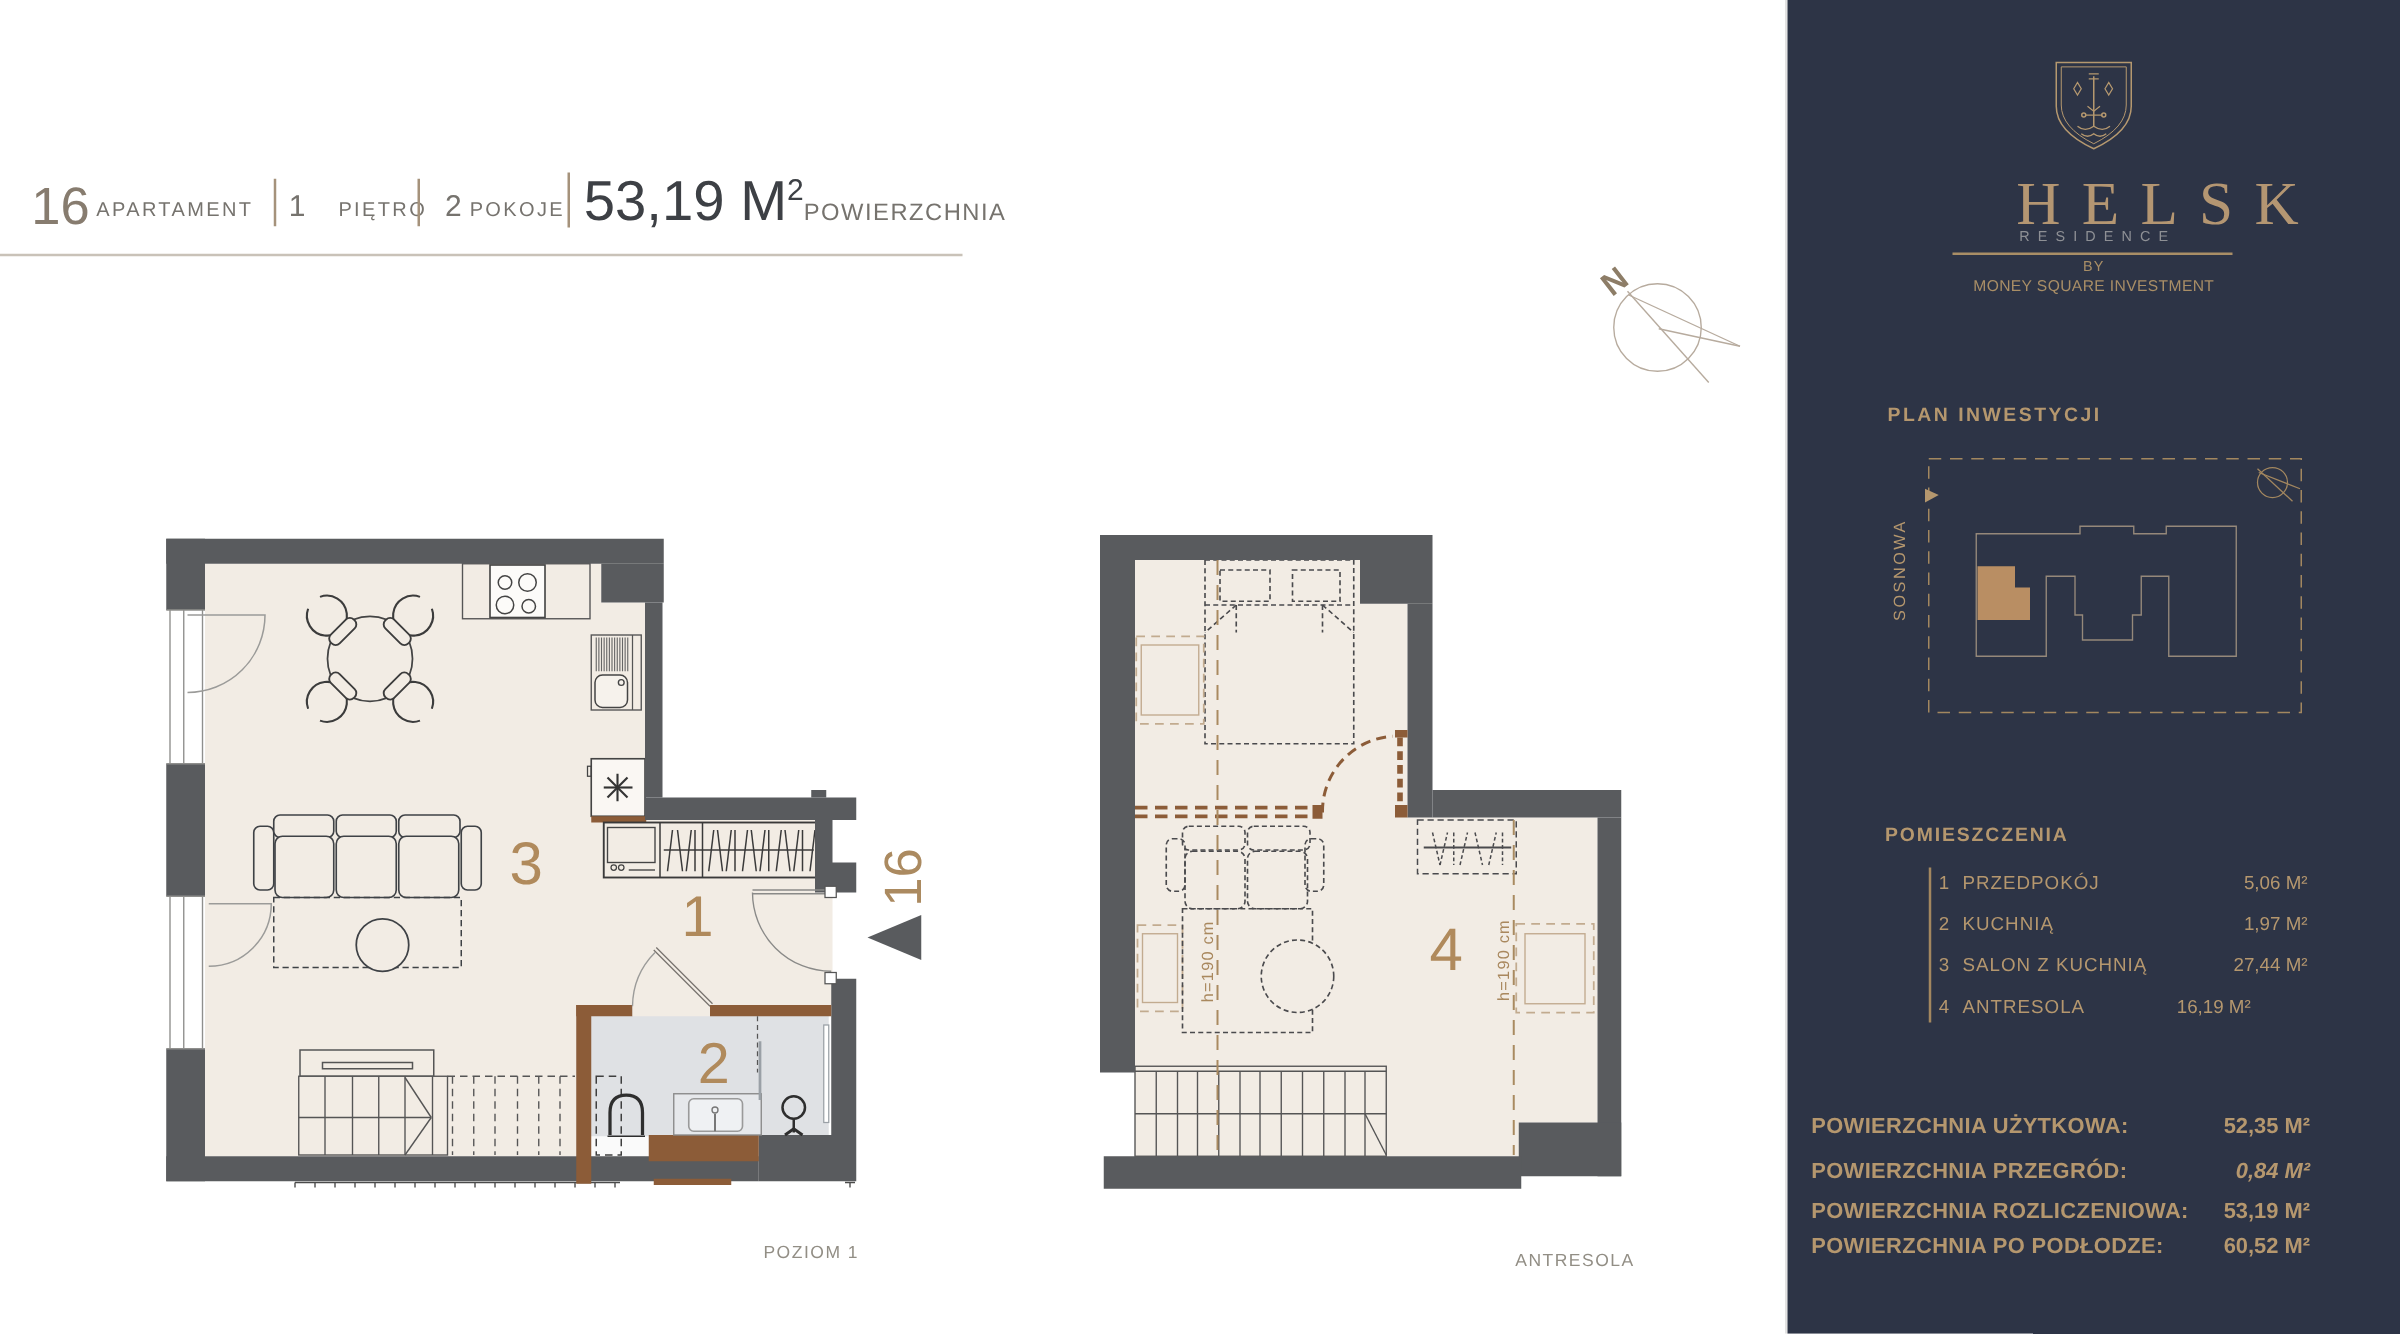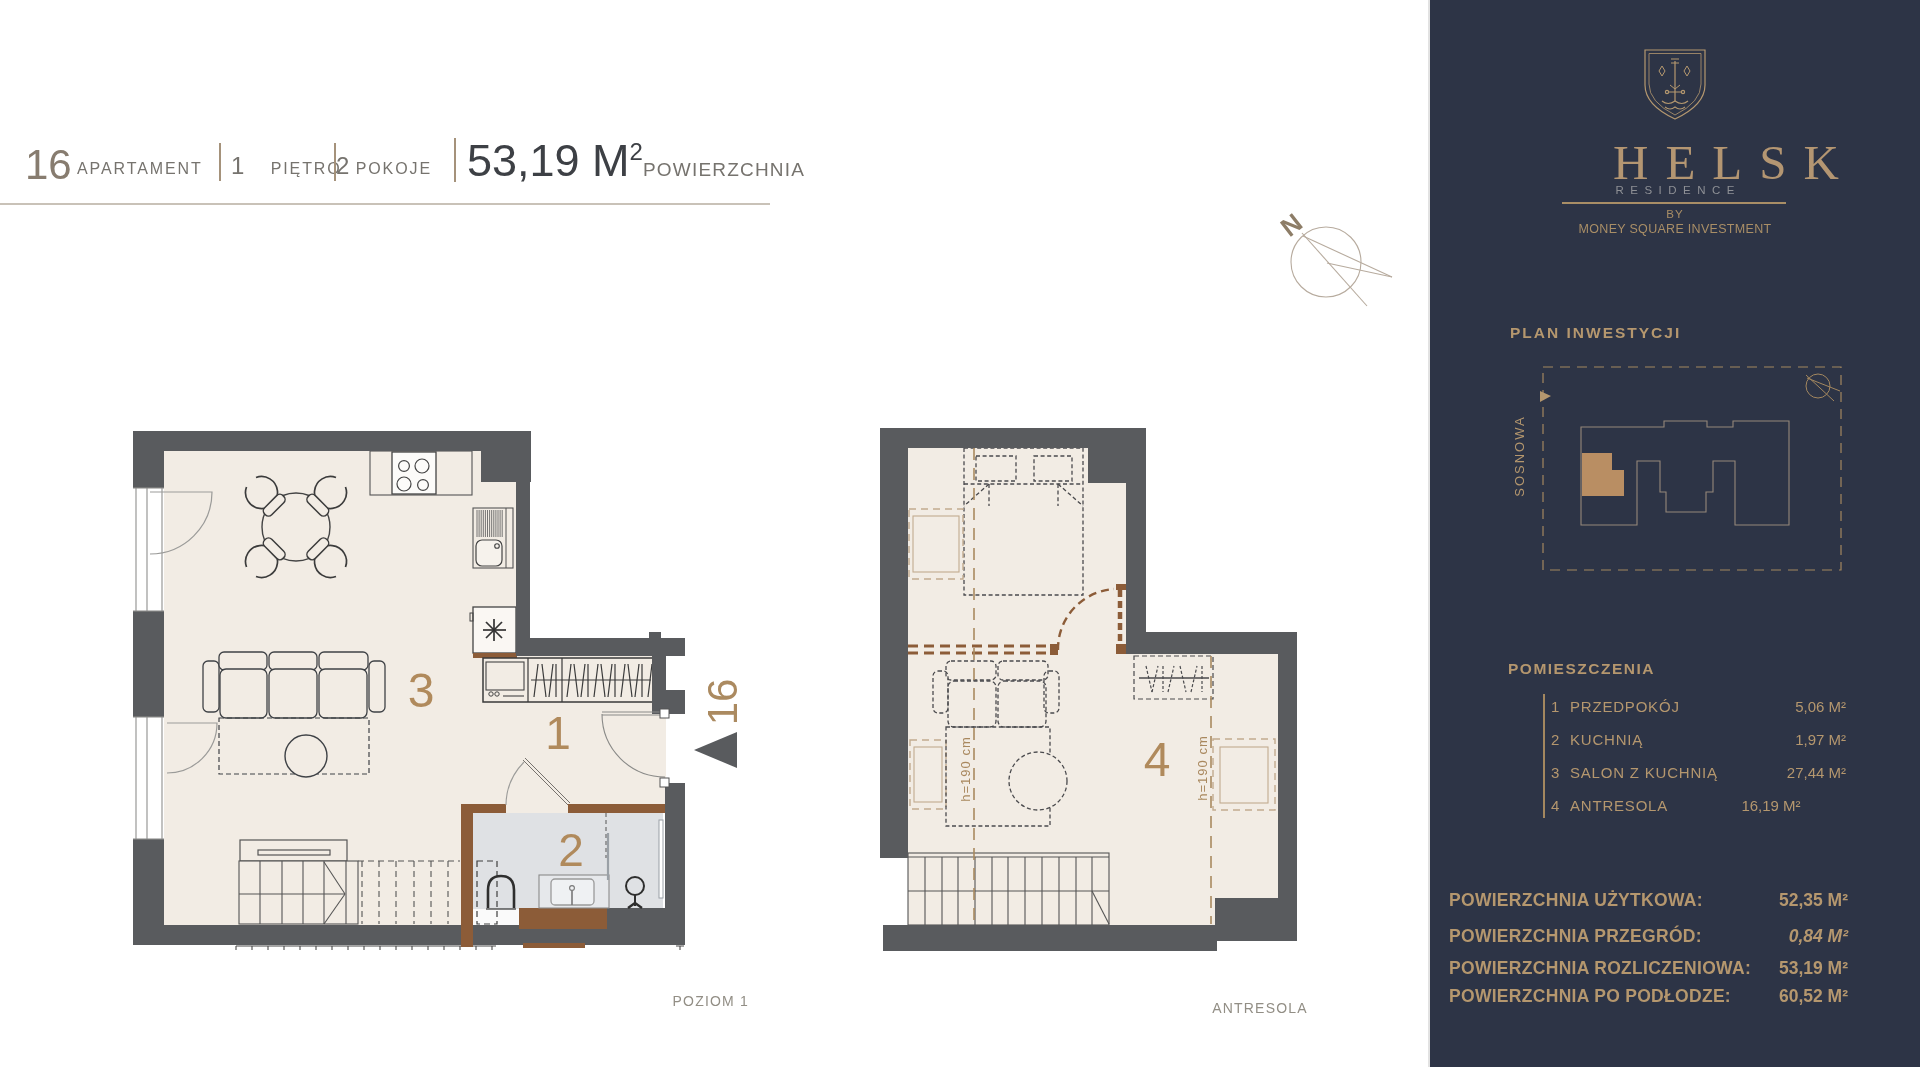--- a/index.html
+++ b/index.html
@@ -13,21 +13,21 @@
 <div class="abs" style="left:25px;top:141px;font-size:42px;color:#877c6f;">16</div>
 
 <div class="abs" style="left:77px;top:160px;font-size:16px;color:#76736e;letter-spacing:1.9px;">APARTAMENT</div>
 
 <div class="abs" style="left:219px;top:143px;width:2px;height:38px;background:#a5927b;"></div>
 
 <div class="abs" style="left:231px;top:152px;font-size:24px;color:#76736e;">1<span style="font-size:16px;letter-spacing:1.9px;margin-left:20px;"> PIĘTRO</span></div>
 
 <div class="abs" style="left:334px;top:143px;width:2px;height:38px;background:#a5927b;"></div>
 
-<div class="abs" style="left:336px;top:152px;font-size:24px;color:#76736e;">2<span style="font-size:16px;letter-spacing:1.9px;"> POKOJE</span></div>
+<div class="abs" style="left:356px;top:152px;font-size:24px;color:#76736e;">2<span style="font-size:16px;letter-spacing:1.9px;"> POKOJE</span></div>
 
 <div class="abs" style="left:454px;top:138px;width:2px;height:44px;background:#a5927b;"></div>
 
 <div class="abs" style="left:467px;top:135px;font-size:45px;color:#3d4045;">53,19 M<span style="font-size:24px;vertical-align:16px;">2</span><span style="font-size:19px;color:#76736e;letter-spacing:1.2px;">POWIERZCHNIA</span></div>
 
 <div class="abs" style="left:0;top:203px;width:770px;height:2px;background:#c9c2b8;"></div>
 
 <svg class="abs" style="left:0;top:0;" width="1920" height="1067" viewBox="0 0 1920 1067">
 
 <path d="M164,451 H481 V482 H516 V656 H652 V804 H461 V925 H164 Z" fill="#f2ece4"></path>
@@ -356,21 +356,21 @@
 <g fill="none" stroke="#b7ab9e" stroke-width="1.1">
       <circle cx="1326" cy="262" r="35"></circle>
       <line x1="1302" y1="233" x2="1367" y2="306"></line>
       <line x1="1303" y1="236" x2="1392" y2="277"></line>
       <line x1="1327" y1="263" x2="1392" y2="277"></line>
     </g>
 
 <text x="1297" y="232" font-size="26" fill="#8d7d67" font-weight="600" text-anchor="middle" transform="rotate(-38 1297 232)">N</text>
 </svg>
 
-<div class="abs" style="left:549px;top:993px;width:200px;text-align:right;font-size:14px;color:#928e85;letter-spacing:1.2px;">POZIOM 1</div>
+<div class="abs" style="left:549px;top:993px;width:200px;text-align:center;font-size:14px;color:#928e85;letter-spacing:1.2px;">POZIOM 1</div>
 
 <div class="abs" style="left:1160px;top:1000px;width:200px;text-align:center;font-size:14px;color:#928e85;letter-spacing:1.2px;">ANTRESOLA</div>
 
 <div class="abs" style="left:1428px;top:0;width:2px;height:1067px;background:#e2e2e2;"></div>
 
 <div class="abs" style="left:1430px;top:0;width:490px;height:1067px;background:#2d3446;"></div>
 
 <svg class="abs" style="left:1640px;top:45px;" width="70" height="80" viewBox="0 0 70 80">
     <g fill="none" stroke="#b5986f" stroke-width="1.2">
       <path d="M5,5 H65 V40 Q65,60 35,74 Q5,60 5,40 Z"></path>

